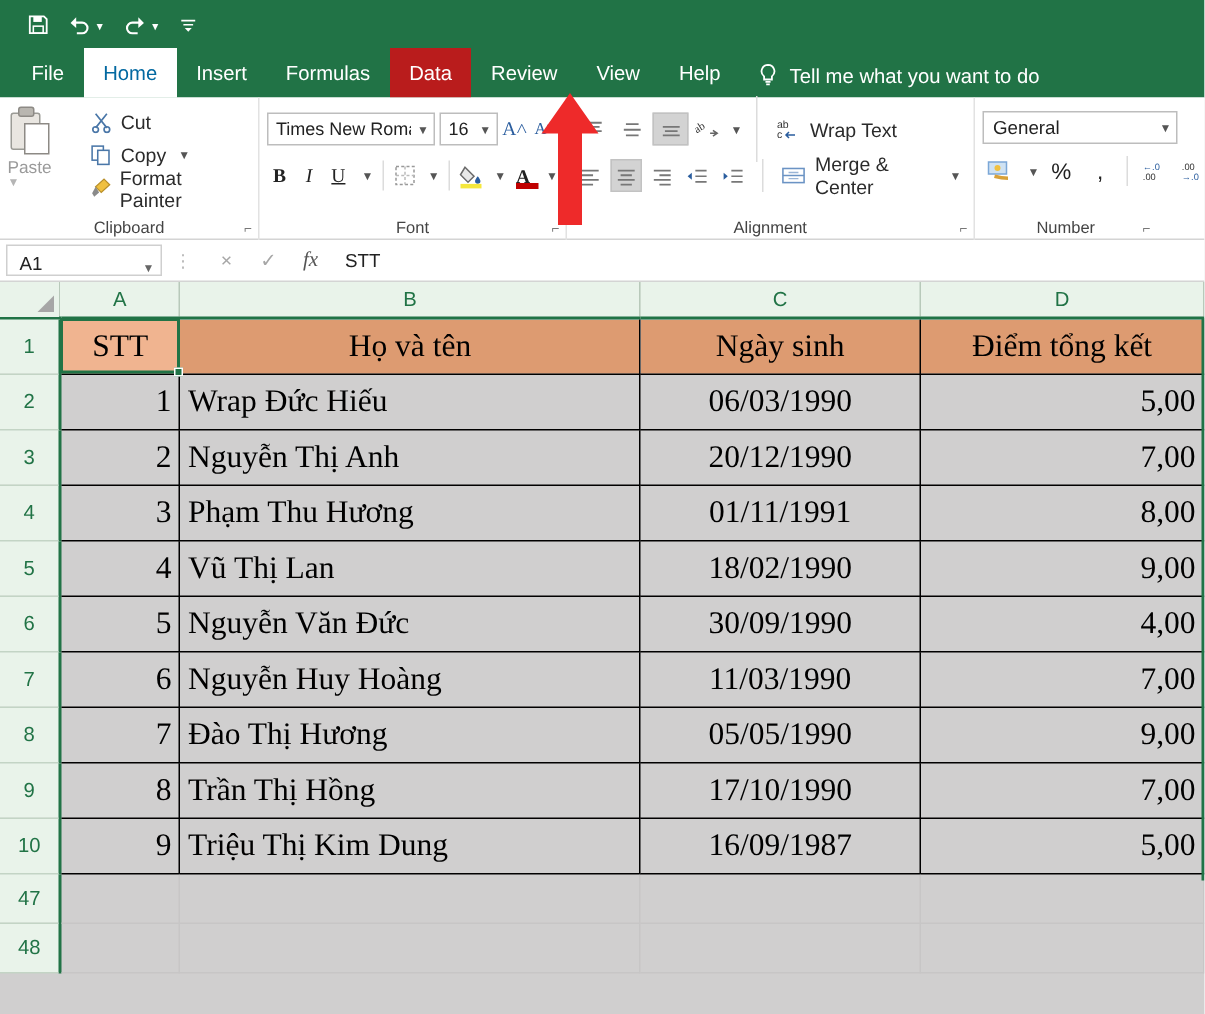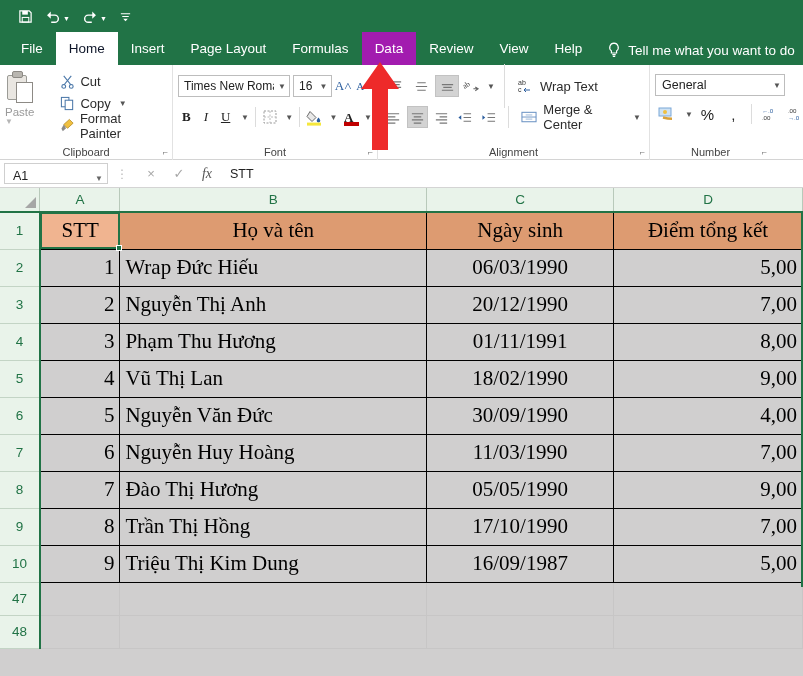--- a/index.html
+++ b/index.html
@@ -26,22 +26,22 @@
   .tabs-bar {
     height: 33px; background: #217346;
     display: flex; align-items: flex-end; padding-left: 8px;
     position: relative;
   }
   .tab {
     height: 33px; padding: 0 13px;
     display: flex; align-items: center;
     color: #ffffff; font-size: 13.5px; white-space: nowrap;
   }
-  .tab.active { background: #ffffff; color: #0f172a; }
-  .tab.highlighted { background: #a21caf; }
+  .tab.active { background: #ffffff; color: #0369a1; }
+  .tab.highlighted { background: #b91c1c; }
   .tellme {
     display: flex; align-items: center; gap: 7px;
     color: #ffffff; font-size: 13.5px; margin-left: 12px; padding-bottom: 7px;
   }
   .bulb { width: 14px; height: 16px; }
 
   
   .ribbon {
     height: 95px; background: #ffffff;
     border-bottom: 1px solid #d4d4d4;
@@ -233,21 +233,20 @@
           <path d="M2 4h10M3.5 7h7" stroke="#fff" stroke-width="1.2"></path>
           <path d="M4.5 9.3 7 12l2.5-2.7z" fill="#fff"></path>
         </svg>
     </span>
   </div>
 
   <div class="tabs-bar">
     <div class="tab">File</div>
     <div class="tab active">Home</div>
     <div class="tab">Insert</div>
-    <div class="tab">Page Layout</div>
     <div class="tab">Formulas</div>
     <div class="tab highlighted">Data</div>
     <div class="tab">Review</div>
     <div class="tab">View</div>
     <div class="tab">Help</div>
     <div class="tellme">
       <span class="bulb">
         <svg width="14" height="16" viewBox="0 0 14 16">
             <path d="M7 1.2a4.3 4.3 0 0 0-2.6 7.7v2.1h5.2V8.9A4.3 4.3 0 0 0 7 1.2z" fill="none" stroke="#fff" stroke-width="1.2"></path>
             <path d="M5.3 12.6h3.4M5.8 14.3h2.4" stroke="#fff" stroke-width="1.2"></path>

